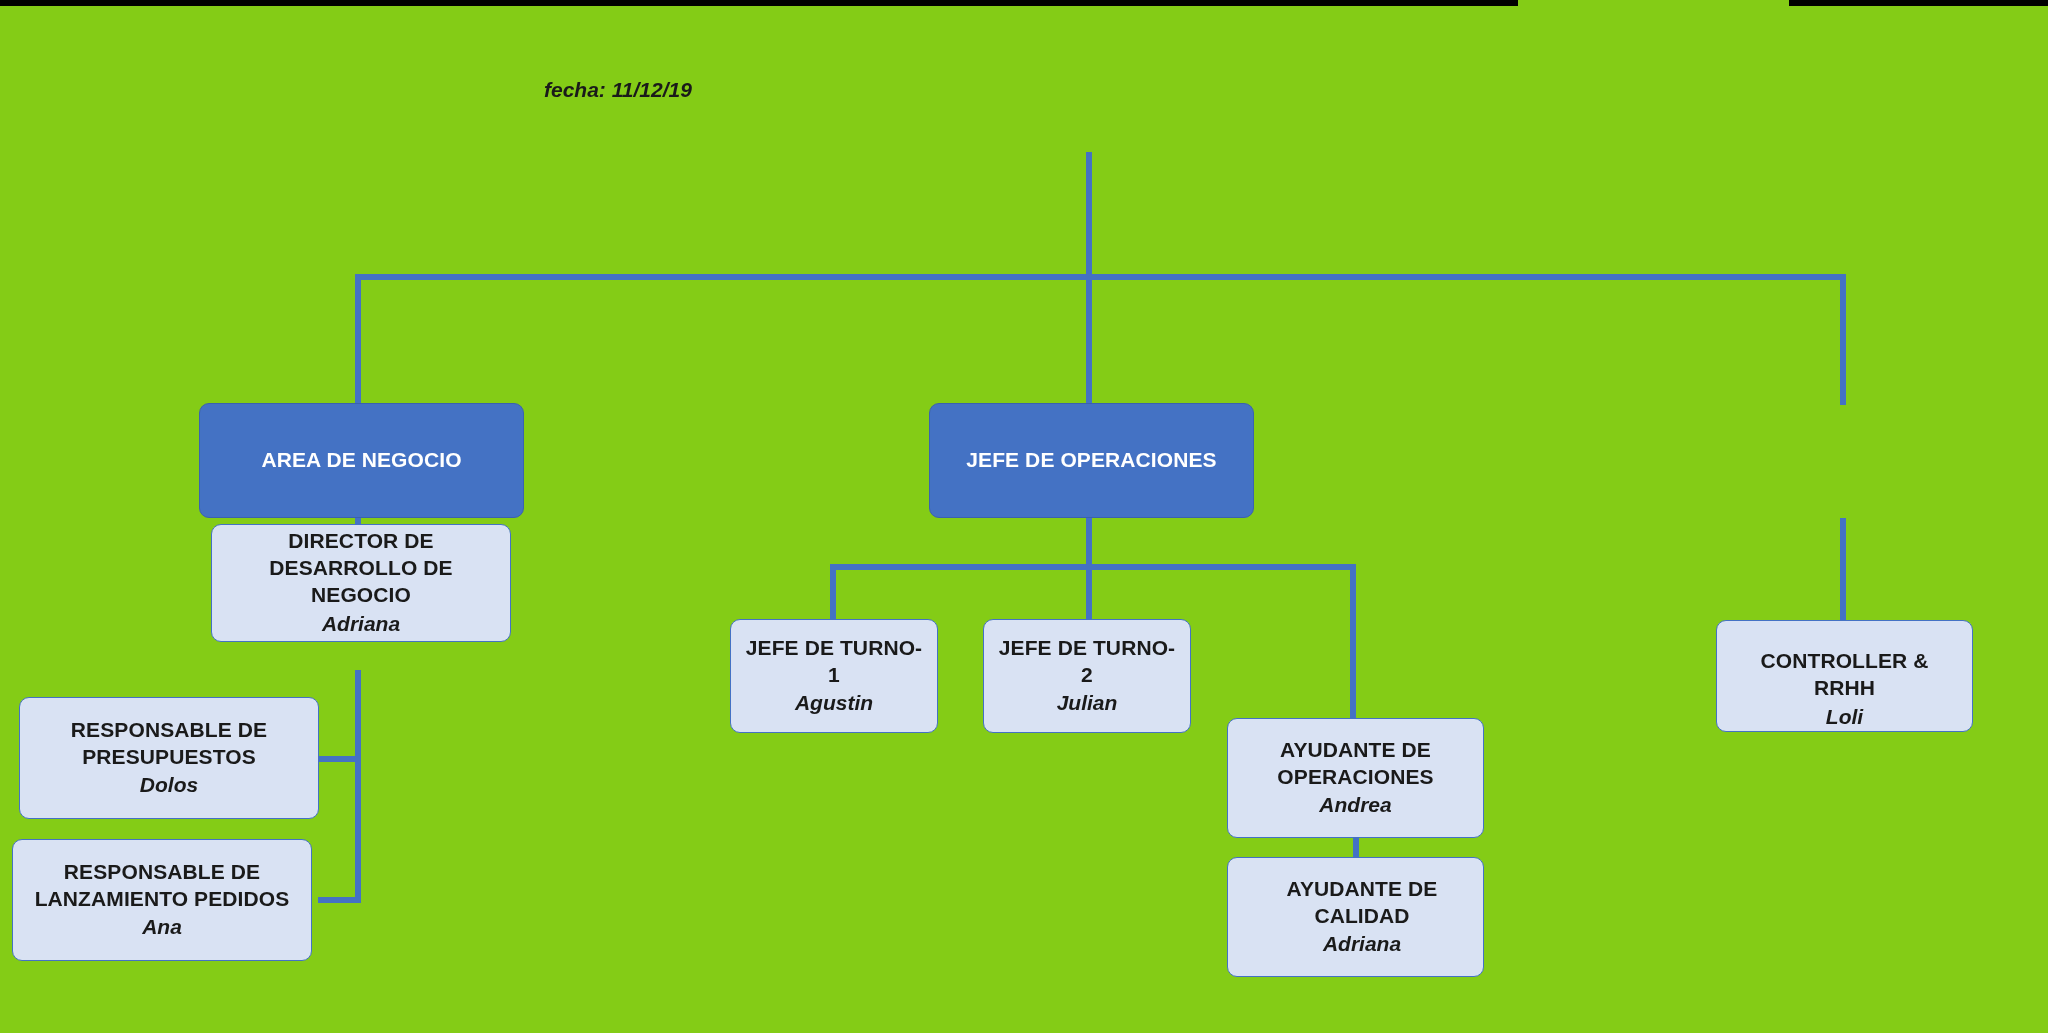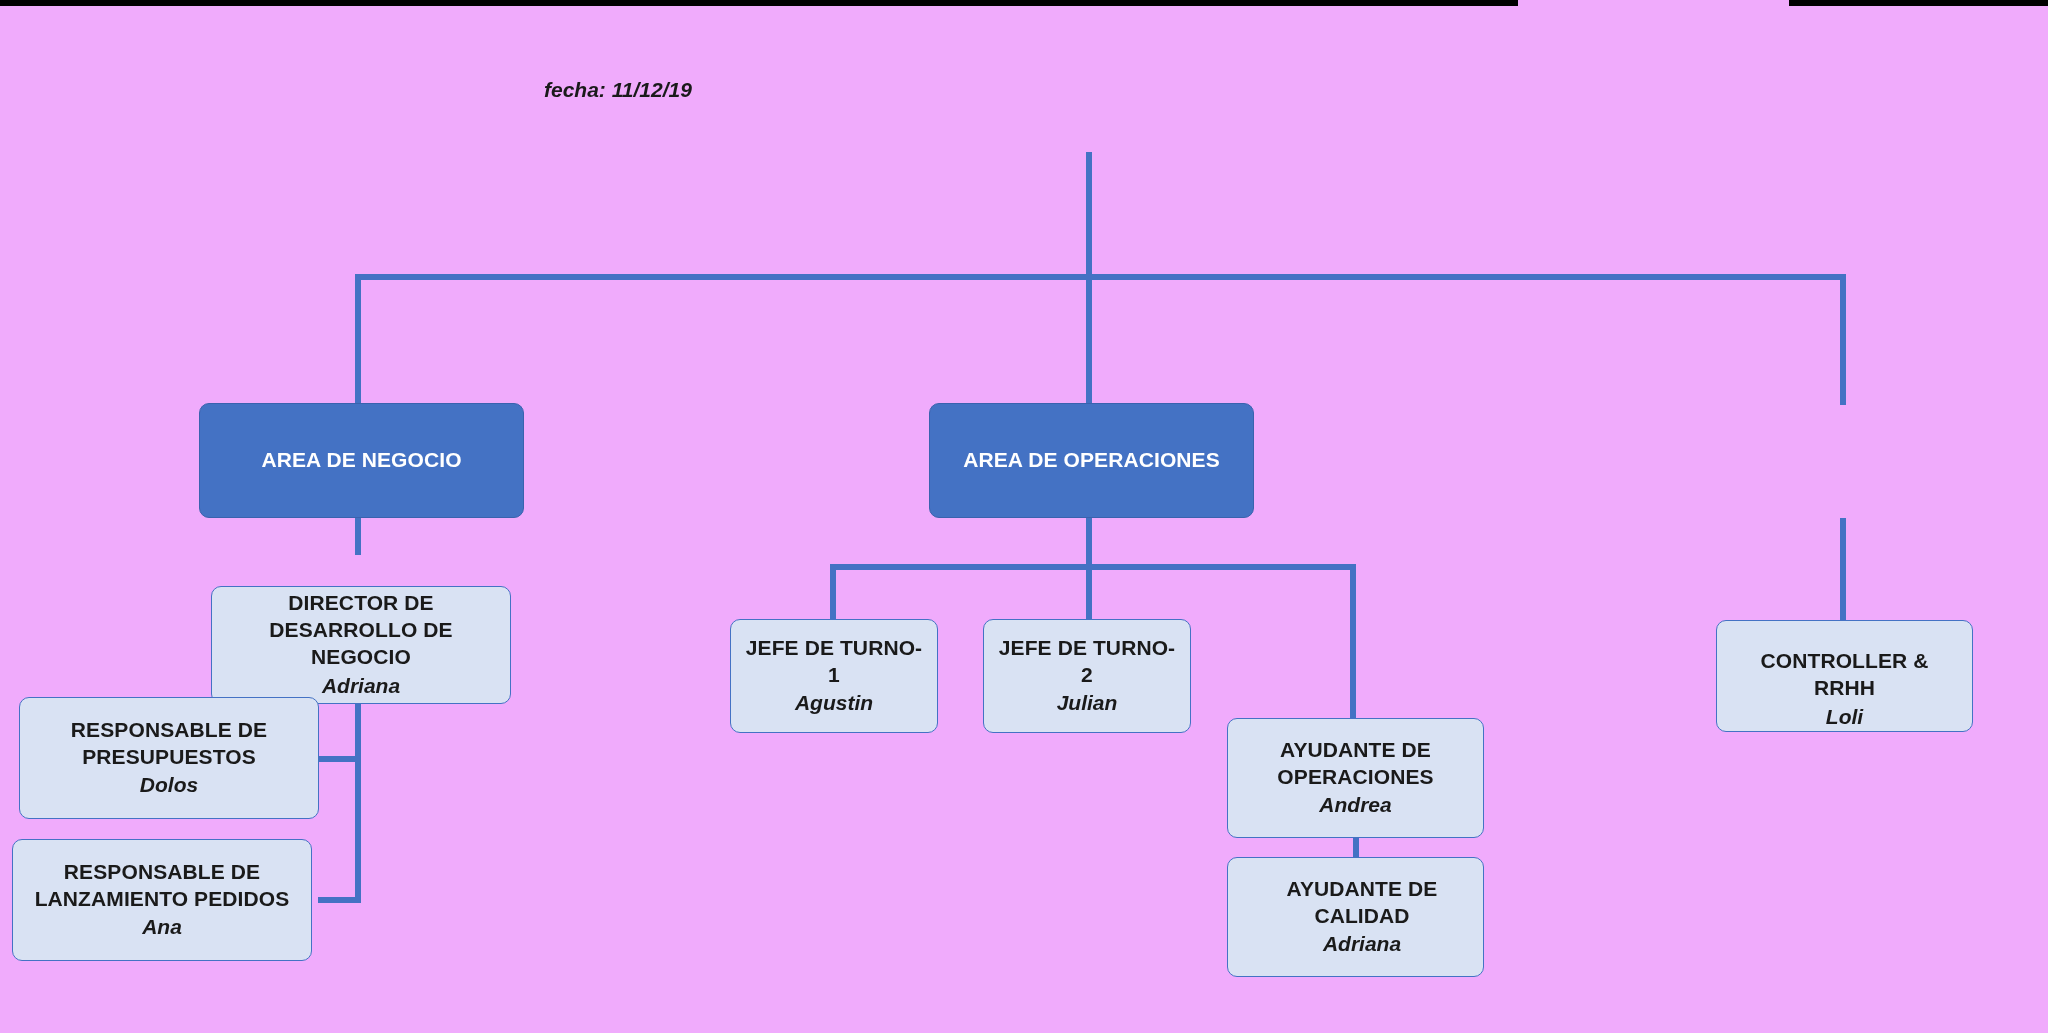--- a/index.html
+++ b/index.html
@@ -10,21 +10,21 @@
   body {
     width: 2048px;
     height: 1033px;
     overflow: hidden;
     font-family: "Liberation Sans", sans-serif;
   }
   #chart-root {
     position: relative;
     width: 2048px;
     height: 1033px;
-    background: #f0abfc;
+    background: #84cc16;
   }
 
   
   .top-bar {
     position: absolute;
     top: 0;
     height: 6px;
     background: #000000;
   }
   .top-bar.left  { left: 0;     width: 1518px; }
@@ -125,25 +125,25 @@
   <div class="conn" style="left:1353px; top:836px; width:6px; height:23px;"></div>
 
   <div class="conn" style="left:1840px; top:518px; width:6px; height:104px;"></div>
 
 
   <div class="node dark" style="left:199px; top:403px; width:325px; height:115px;">
     <div class="title">AREA DE NEGOCIO</div>
   </div>
 
   <div class="node dark" style="left:929px; top:403px; width:325px; height:115px;">
-    <div class="title">AREA DE OPERACIONES</div>
+    <div class="title">JEFE DE OPERACIONES</div>
   </div>
 
 
-  <div class="node light" style="left:211px; top:586px; width:300px; height:118px;">
+  <div class="node light" style="left:211px; top:524px; width:300px; height:118px;">
     <div class="title">DIRECTOR DE DESARROLLO DE NEGOCIO</div>
     <div class="person">Adriana</div>
   </div>
 
   <div class="node light" style="left:19px; top:697px; width:300px; height:122px;">
     <div class="title">RESPONSABLE DE PRESUPUESTOS</div>
     <div class="person">Dolos</div>
   </div>
 
   <div class="node light" style="left:12px; top:839px; width:300px; height:122px;">

